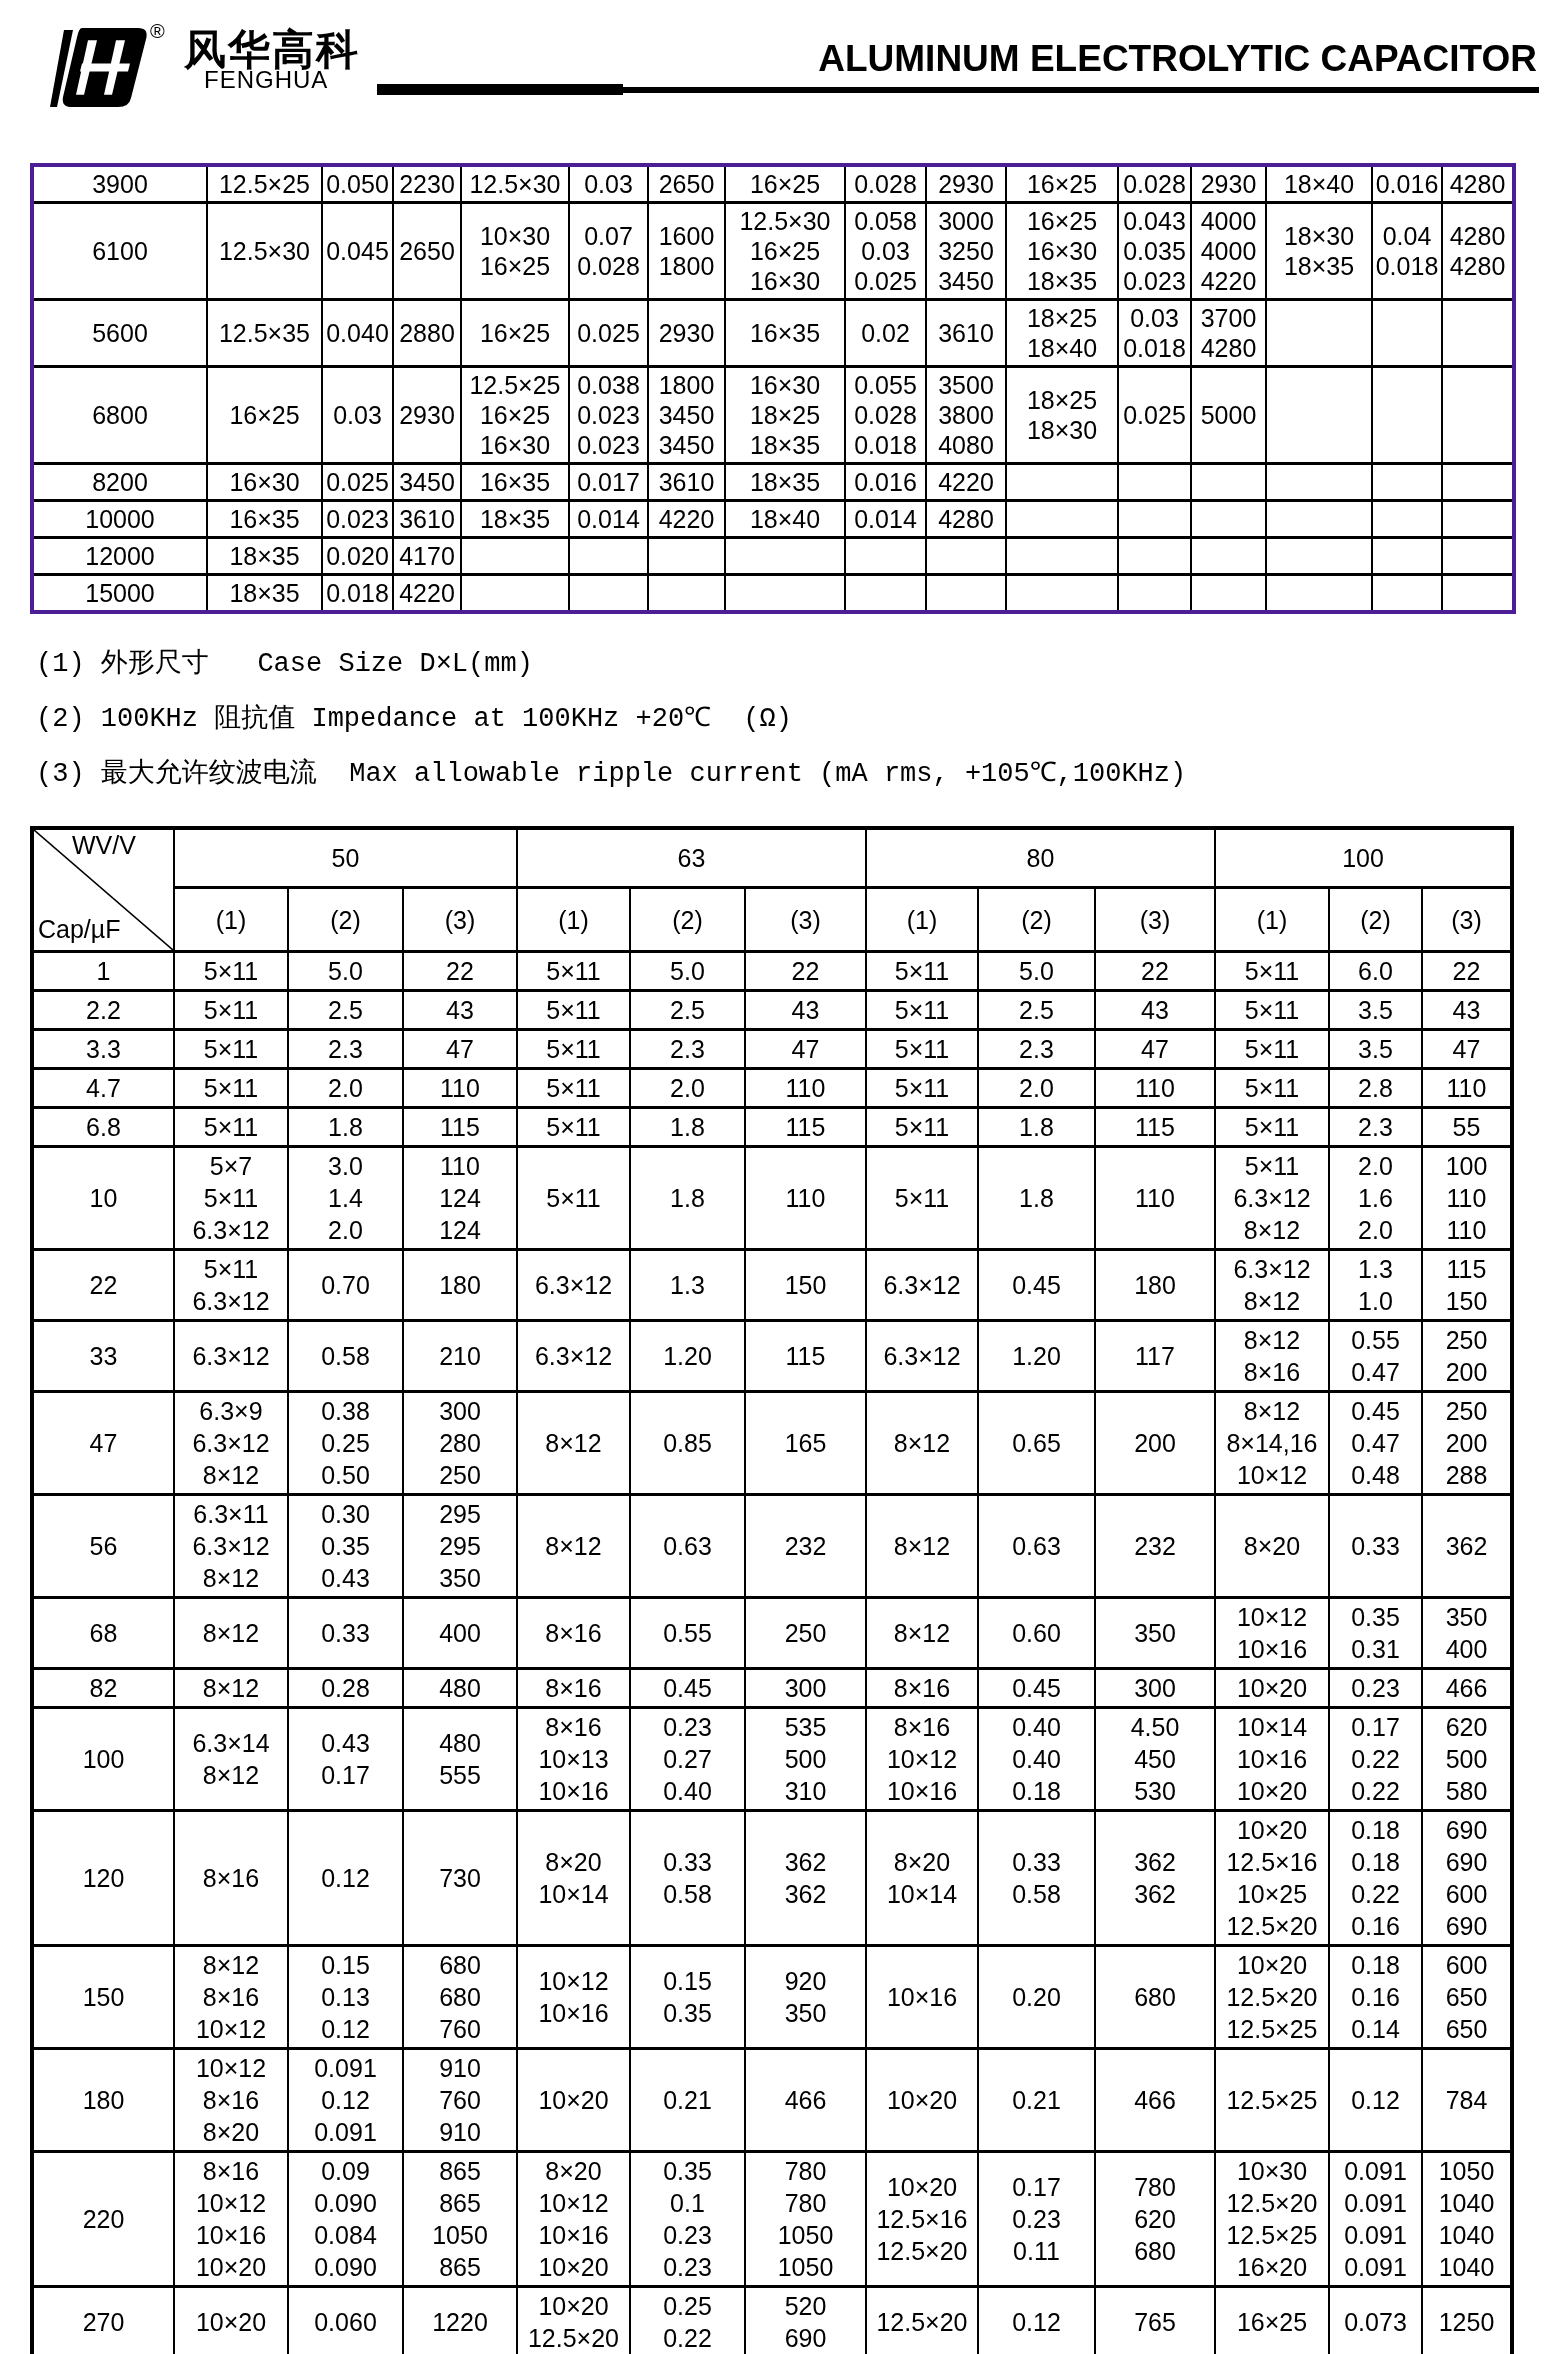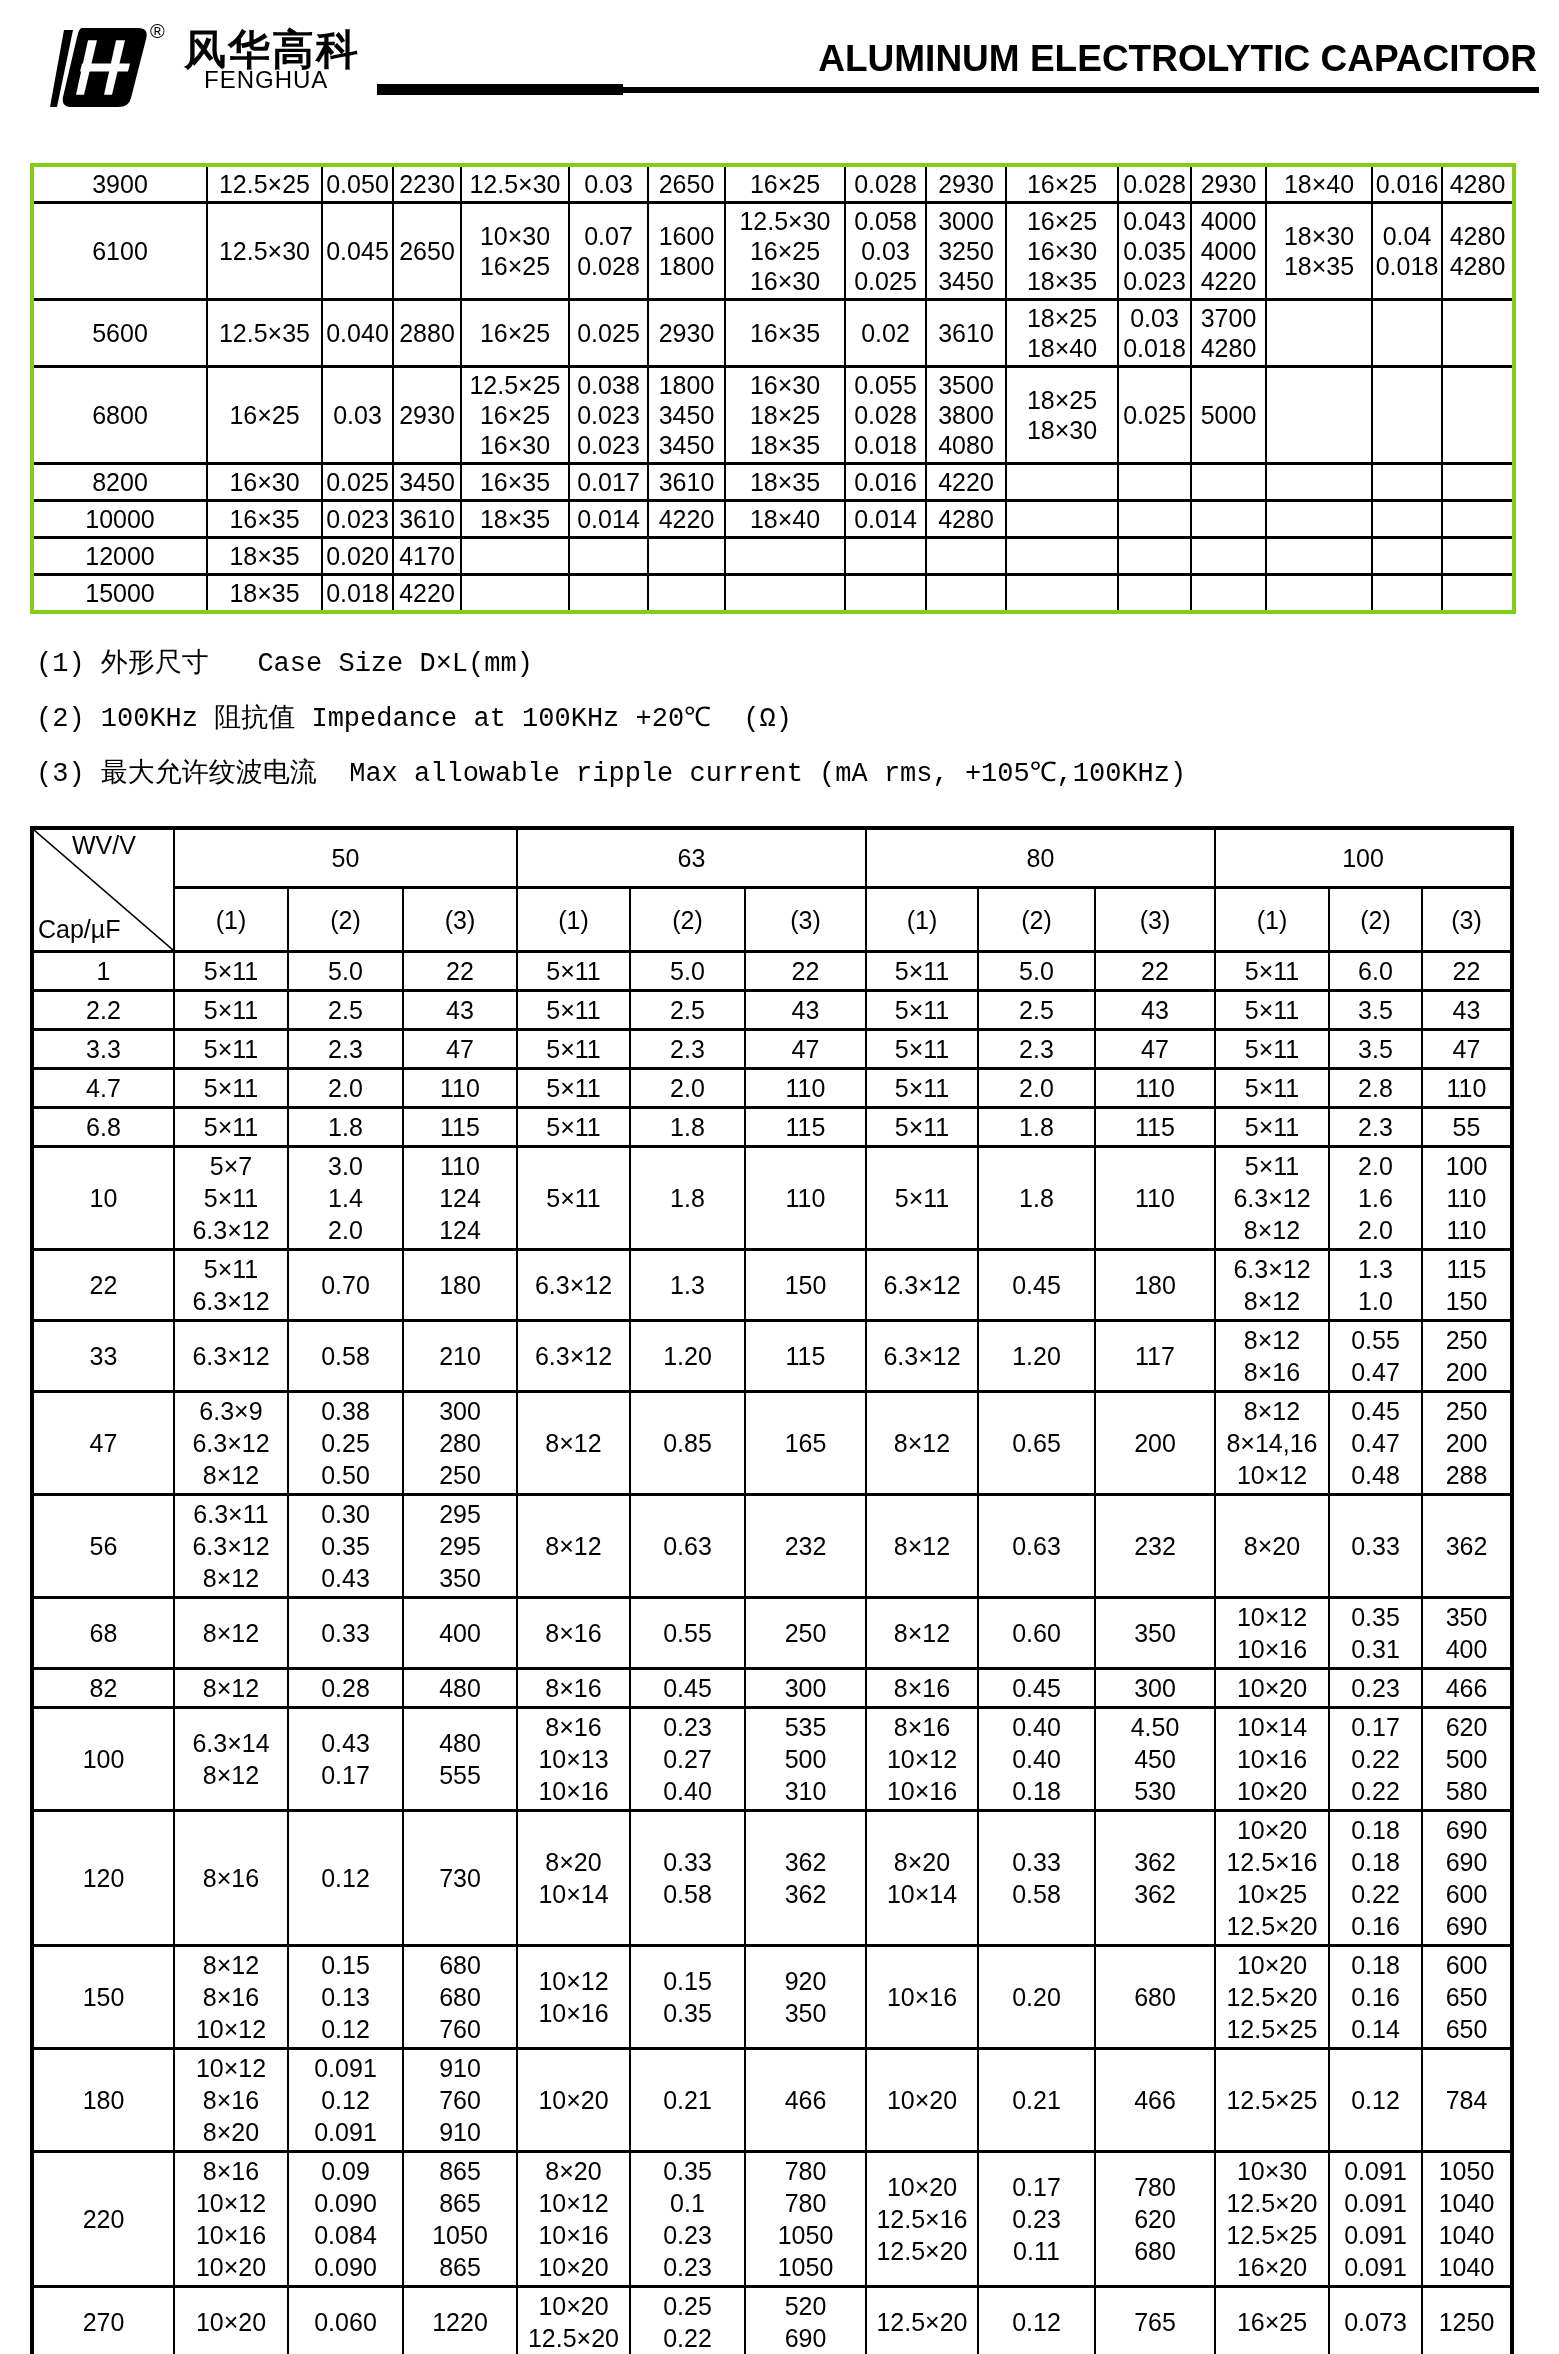--- a/index.html
+++ b/index.html
@@ -14,21 +14,21 @@
   .logo-mark{position:absolute;left:50px;top:26px;width:100px;height:81px;}
   .reg-mark{position:absolute;left:150px;top:20px;font-size:20px;}
   .logo-cn{position:absolute;left:184px;top:22px;font-size:42px;font-weight:bold;letter-spacing:2px;}
   .logo-en{position:absolute;left:188px;top:66px;font-size:24px;font-weight:400;letter-spacing:1px;margin-left:16px;}
   .page-title{position:absolute;right:22px;top:38px;margin:0;font-size:37px;font-weight:bold;letter-spacing:0;white-space:nowrap;text-align:center;}
   .rule-left{position:absolute;left:377px;top:84px;width:246px;height:11px;background:#000;}
   .rule-right{position:absolute;left:623px;top:87px;width:916px;height:6px;background:#000;}
 
   
   table{border-collapse:collapse;table-layout:fixed;background:#fff;}
-  #top-table{position:absolute;left:30px;top:163px;width:1482px;border:4px solid #84cc16;}
+  #top-table{position:absolute;left:30px;top:163px;width:1482px;border:4px solid #4c1d95;}
   #bottom-table{position:absolute;left:30px;top:826px;width:1480px;border:4px solid #000;}
   td,th{
     border-left:2px solid #000;border-right:2px solid #000;
     border-top:3px solid #000;border-bottom:3px solid #000;
     text-align:center;vertical-align:middle;
     font-size:25px;font-weight:normal;
     padding:2px 0;white-space:pre-line;overflow:hidden;
   }
   #top-table td{line-height:30px;}
   #bottom-table td{line-height:32px;}

